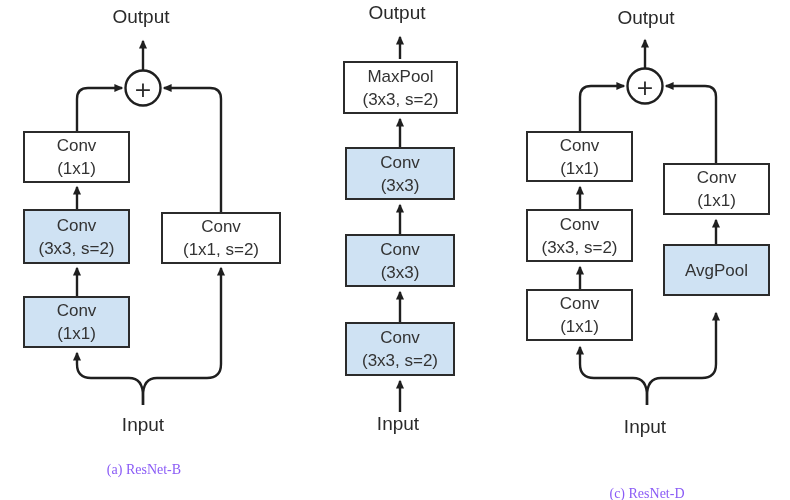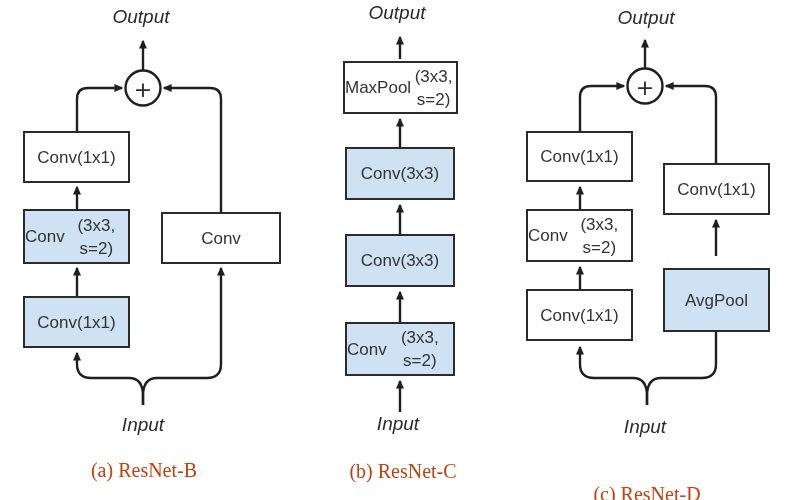--- a/index.html
+++ b/index.html
@@ -19,31 +19,31 @@
   .wire{fill:none;stroke:var(--line);stroke-width:2.4px;}
   .plus-circle{fill:#ffffff;stroke:var(--line);stroke-width:2.4px;}
   .plus-text{
     font-family:"DejaVu Sans",sans-serif;font-size:22px;fill:#2a2a2a;
     text-anchor:middle;dominant-baseline:central;
   }
   .ah-fill{fill:var(--line);}
   .node{
     position:absolute;box-sizing:border-box;background:var(--plain-fill);
     border:2.4px solid var(--box-border);
-    display:flex;flex-direction:row;align-items:center;justify-content:center;
+    display:flex;flex-direction:column;align-items:center;justify-content:center;
     color:var(--text);font-size:17px;line-height:23px;text-align:center;
   }
   .node.hl{background:var(--highlight-fill);}
   .io-label{
     position:absolute;transform:translate(-50%,-50%);
-    font-size:19px;color:#2a2a2a;white-space:nowrap;font-style:italic;
+    font-size:19px;color:#2a2a2a;white-space:nowrap;
   }
   .caption{
     position:absolute;transform:translate(-50%,-50%);
-    font-family:"Liberation Serif",serif;font-size:20px;color:#c2410c;white-space:nowrap;
+    font-family:"Liberation Serif",serif;font-size:14px;color:#8b5cf6;white-space:nowrap;
   }
 </style>
 </head>
 <body>
 
 <div class="stage">
 
   <svg class="wires" width="790" height="500" viewBox="0 0 790 500">
     <defs>
       <marker id="ah" viewBox="0 0 12 12" refX="9.5" refY="6" markerWidth="11" markerHeight="11" markerUnits="userSpaceOnUse" orient="auto">
@@ -93,20 +93,21 @@
   <div class="node hl" style="left:23px;top:209px;width:107px;height:55px">
     <div>Conv</div>
     <div>(3x3, s=2)</div>
   </div>
   <div class="node hl" style="left:23px;top:296px;width:107px;height:52px">
     <div>Conv</div>
     <div>(1x1)</div>
   </div>
   <div class="node" style="left:161px;top:212px;width:120px;height:52px">
     <div>Conv</div>
+    <div>(1x1, s=2)</div>
   </div>
   <div class="io-label" style="left:143px;top:425px">Input</div>
   <div class="caption" style="left:144px;top:470px">(a) ResNet-B</div>
 
   <div class="io-label" style="left:397px;top:13px">Output</div>
   <div class="node" style="left:343px;top:61px;width:115px;height:53px">
     <div>MaxPool</div>
     <div>(3x3, s=2)</div>
   </div>
   <div class="node hl" style="left:345px;top:147px;width:110px;height:53px">
@@ -115,38 +116,37 @@
   </div>
   <div class="node hl" style="left:345px;top:234px;width:110px;height:53px">
     <div>Conv</div>
     <div>(3x3)</div>
   </div>
   <div class="node hl" style="left:345px;top:322px;width:110px;height:54px">
     <div>Conv</div>
     <div>(3x3, s=2)</div>
   </div>
   <div class="io-label" style="left:398px;top:424px">Input</div>
-  <div class="caption" style="left:403px;top:471px">(b) ResNet-C</div>
 
   <div class="io-label" style="left:646px;top:18px">Output</div>
   <div class="node" style="left:526px;top:131px;width:107px;height:51px">
     <div>Conv</div>
     <div>(1x1)</div>
   </div>
   <div class="node" style="left:526px;top:209px;width:107px;height:53px">
     <div>Conv</div>
     <div>(3x3, s=2)</div>
   </div>
   <div class="node" style="left:526px;top:289px;width:107px;height:52px">
     <div>Conv</div>
     <div>(1x1)</div>
   </div>
   <div class="node" style="left:663px;top:163px;width:107px;height:52px">
     <div>Conv</div>
     <div>(1x1)</div>
   </div>
-  <div class="node hl" style="left:663px;top:268px;width:107px;height:64px">
+  <div class="node hl" style="left:663px;top:244px;width:107px;height:52px">
     <div>AvgPool</div>
   </div>
   <div class="io-label" style="left:645px;top:427px">Input</div>
   <div class="caption" style="left:647px;top:494px">(c) ResNet-D</div>
 
 </div>
 
 </body></html>

